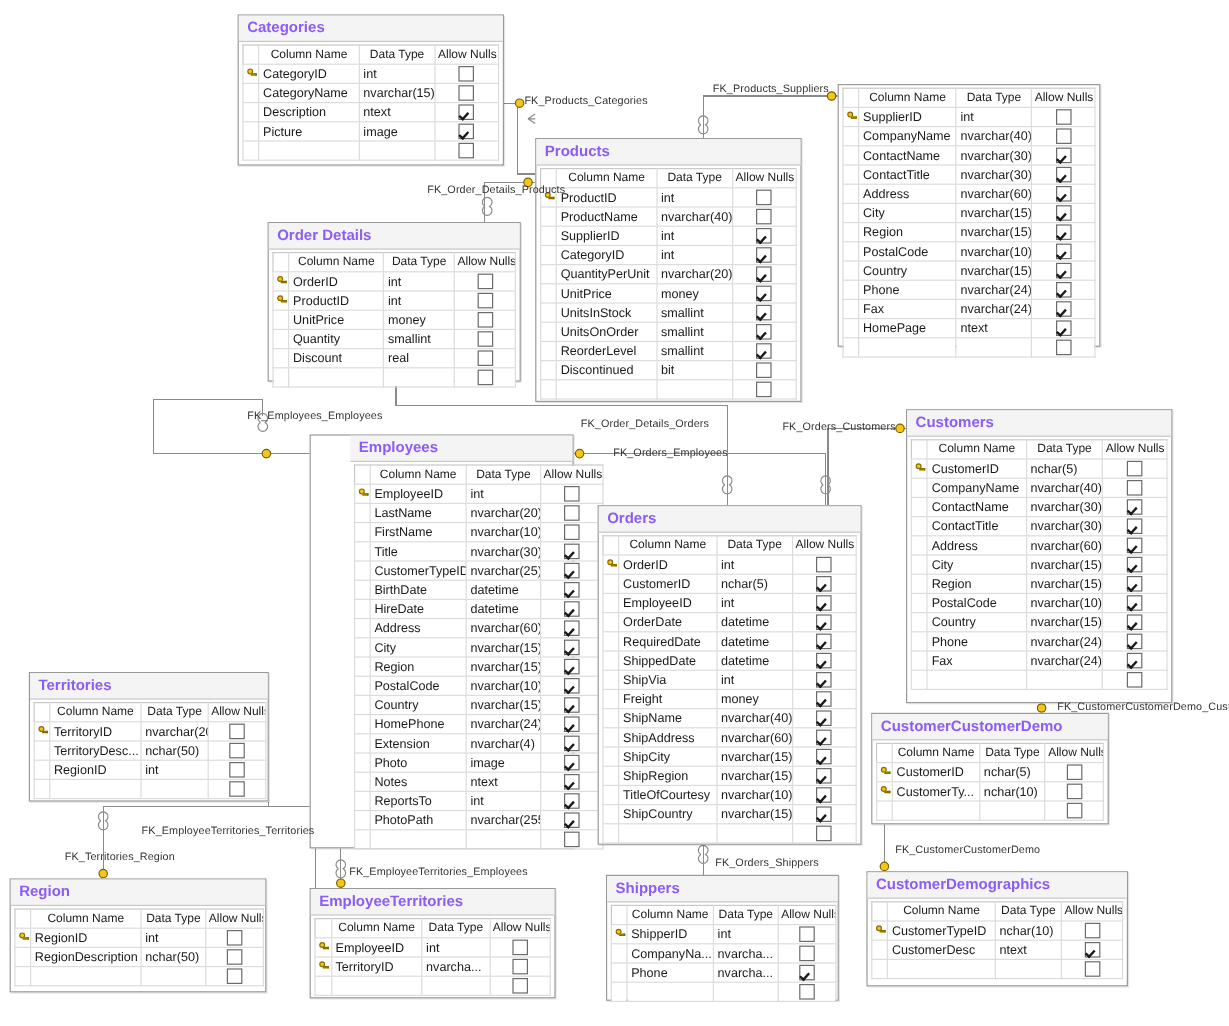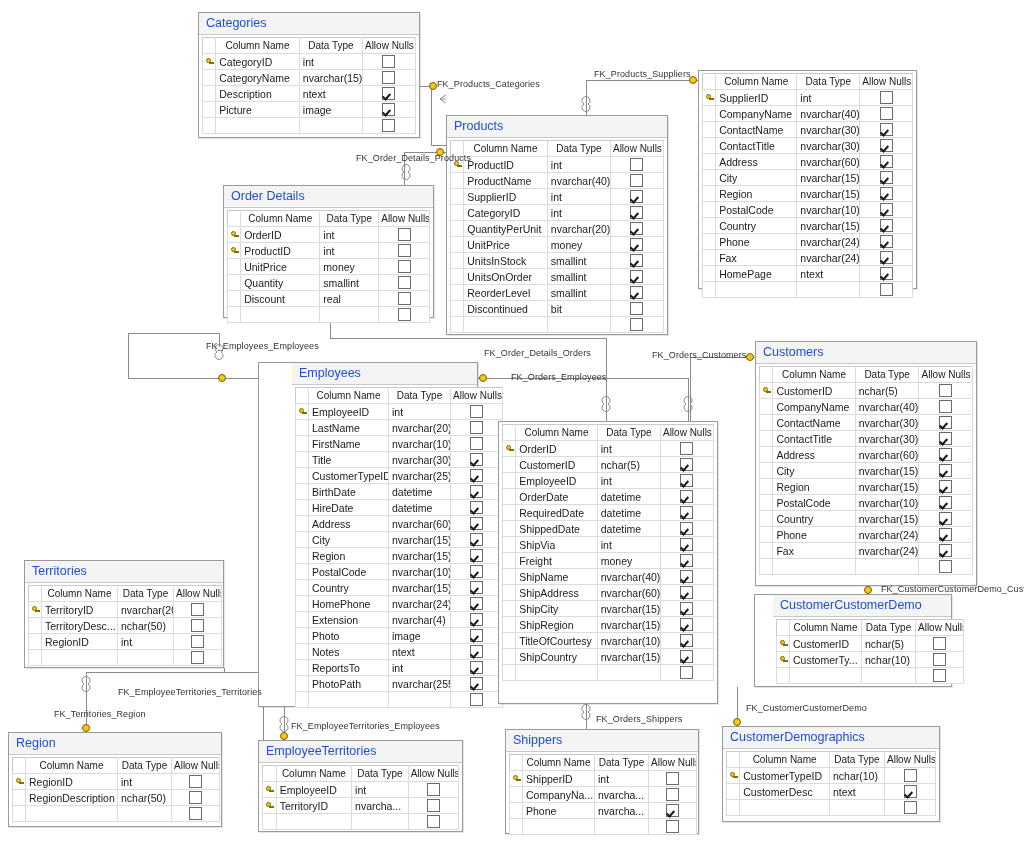--- a/index.html
+++ b/index.html
@@ -25,22 +25,22 @@
   }
   .table-box {
     position: absolute;
     background: #ffffff;
     border: 1px solid #9a9a9a;
     box-sizing: border-box;
     box-shadow: 1px 1px 0 rgba(0,0,0,0.10);
   }
   .table-title {
     font-size: 12.5px;
-    font-weight: normal;
-    color: #1d4ed8;
+    font-weight: bold;
+    color: #8b5cf6;
     padding: 2px 0 2px 7px;
     background: #f4f4f4;
     border-bottom: 1px solid #c8c8c8;
     height: 17px;
     line-height: 16px;
     white-space: nowrap;
     overflow: hidden;
   }
   .grid {
     padding: 2px 3px 3px 3px;
@@ -637,20 +637,21 @@
                 <td class="keycell"></td>
                 <td></td>
                 <td></td>
                 <td class="nullcell"><span class="chk"></span></td>
               </tr>
             </tbody>
           </table>
         </div>
       </div>
       <div class="table-box" style="left: 498px; top: 421px; width: 220px; height: 283px;">
+        <div class="table-title">Orders</div>
         <div class="grid">
           <table class="cols">
             <colgroup>
               <col style="width: 13px;">
               <col style="width: 80px;">
               <col style="width: 62px;">
               <col style="width: 52px;">
             </colgroup>
             <thead>
               <tr>
@@ -843,21 +844,21 @@
               <tr class="empty-row">
                 <td class="keycell"></td>
                 <td></td>
                 <td></td>
                 <td class="nullcell"><span class="chk"></span></td>
               </tr>
             </tbody>
           </table>
         </div>
       </div>
-      <div class="table-box" style="left: 754px; top: 594px; width: 198px; height: 93px; padding-left: 18px;">
+      <div class="table-box" style="left: 726px; top: 594px; width: 198px; height: 93px;">
         <div class="table-title">CustomerCustomerDemo</div>
         <div class="grid">
           <table class="cols">
             <colgroup>
               <col style="width: 13px;">
               <col style="width: 72px;">
               <col style="width: 54px;">
               <col style="width: 48px;">
             </colgroup>
             <thead>

